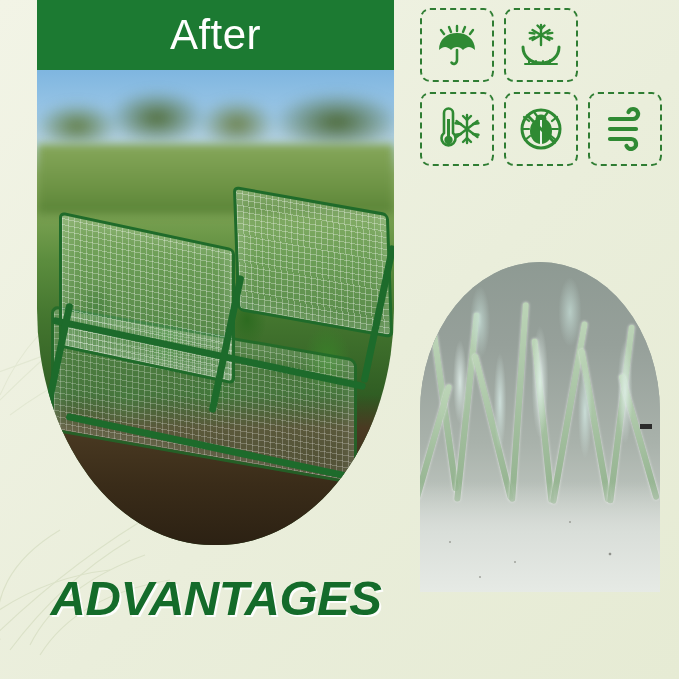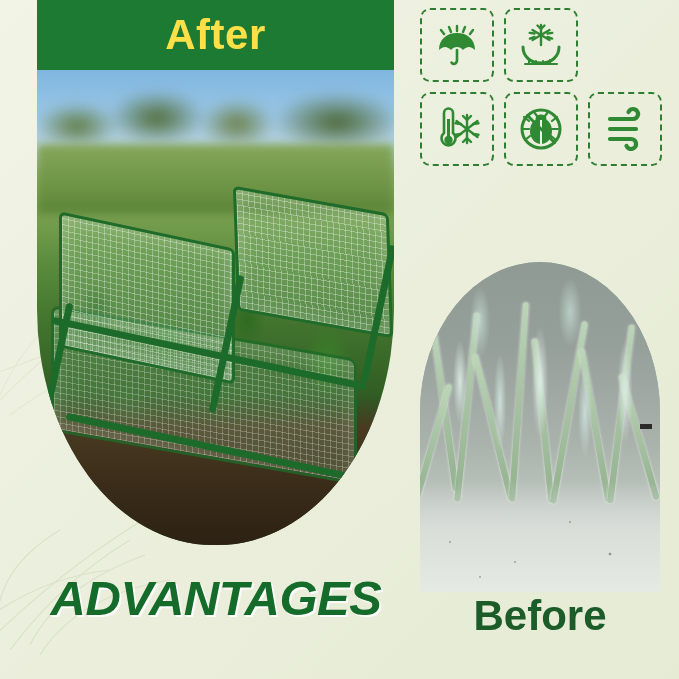--- a/index.html
+++ b/index.html
@@ -47,23 +47,23 @@
     left: 37px;
     top: 0px;
     width: 357px;
     height: 70px;
     background: #1c7a32;
     display: flex;
     align-items: center;
     justify-content: center;
   }
   .after-banner .txt {
-    color: #fde047;
+    color: #ffffff;
     font-size: 42px;
-    font-weight: bold;
+    font-weight: normal;
     letter-spacing: 0.5px;
     line-height: 1;
   }
 
   .after-photo {
     position: absolute;
     left: 37px;
     top: 70px;
     width: 357px;
     height: 475px;
@@ -415,17 +415,14 @@
       <div class="blade" style="left:10px; top:120px; height:120px; transform:rotate(16deg);"></div>
       <div class="blade" style="left:216px; top:110px; height:130px; transform:rotate(-16deg);"></div>
     </div>
     <div class="bp-ice"></div>
     <div class="bp-snow"></div>
     <div class="bp-specks"></div>
   </div>
 
   <div class="dash-mark"></div>
 
-  <div class="before-label">
-    <span class="txt">Before</span>
-  </div>
 
 </div>
 
 </body></html>

